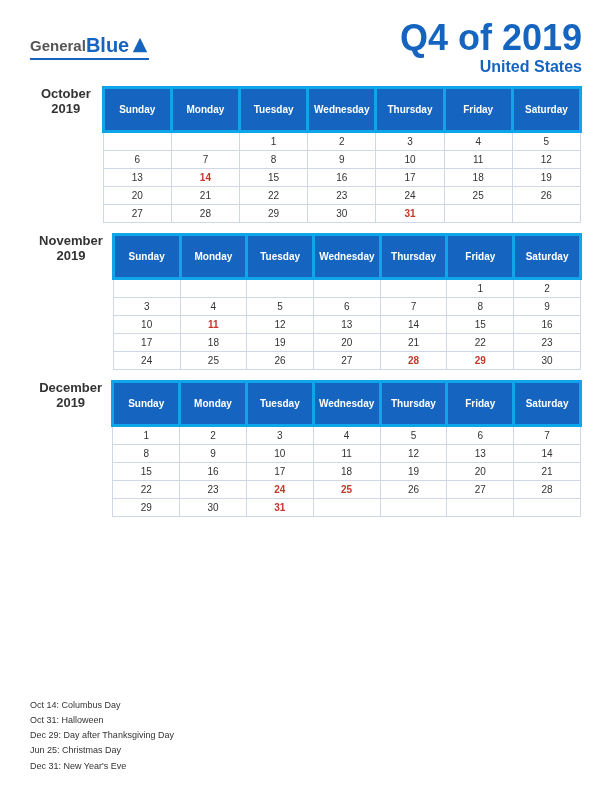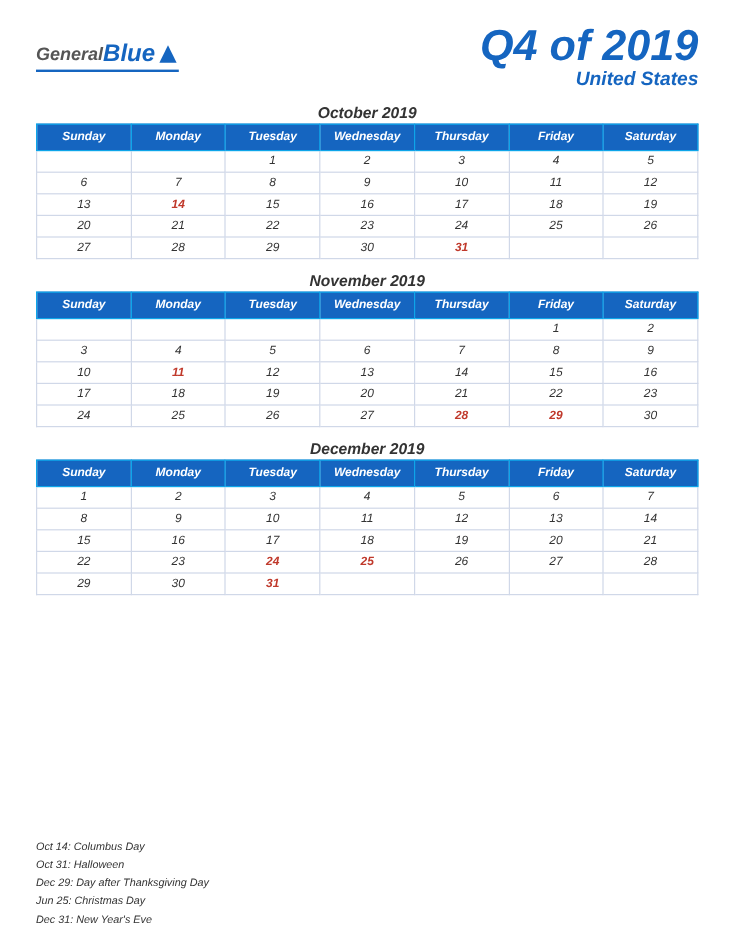--- a/index.html
+++ b/index.html
@@ -11,21 +11,20 @@
       font-size: 11px;
       color: #333;
       overflow: hidden;
     }
     .page {
       width: 612px;
       height: 792px;
       padding: 18px 30px 18px 30px;
       display: flex;
       flex-direction: column;
-      font-style: italic;
     }
     .header {
       display: flex;
       align-items: center;
       justify-content: space-between;
       margin-bottom: 10px;
     }
     .logo {
       display: flex;
       align-items: center;
@@ -64,43 +63,43 @@
       color: #1565c0;
     }
     .calendars {
       display: flex;
       flex-direction: column;
       gap: 10px;
       flex: 1;
     }
     .calendar-section {
       display: flex;
-      flex-direction: column;
+      flex-direction: row;
     }
     .month-title {
       text-align: center;
       font-size: 13px;
       font-weight: bold;
       color: #333;
       margin-bottom: 2px;
     }
     .cal-table {
       width: 100%;
       border-collapse: collapse;
     }
     .cal-table thead tr {
       background-color: #1565c0;
     }
     .cal-table thead th {
       color: #fff;
       font-size: 10px;
       font-weight: bold;
       text-align: center;
-      padding: 5px 2px;
-      border: 1px solid #0ea5e9;
+      padding: 15px 2px;
+      border: 3px solid #0ea5e9;
     }
     .cal-table tbody tr {
       background-color: #fff;
     }
     .cal-table tbody td {
       text-align: center;
       padding: 3px 2px;
       font-size: 10px;
       border: 1px solid #d0d8e8;
       color: #333;

